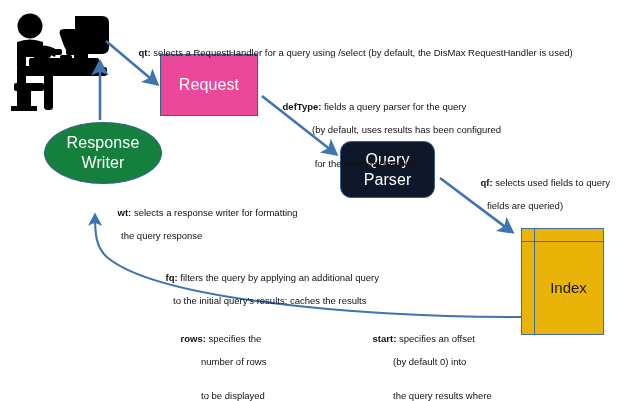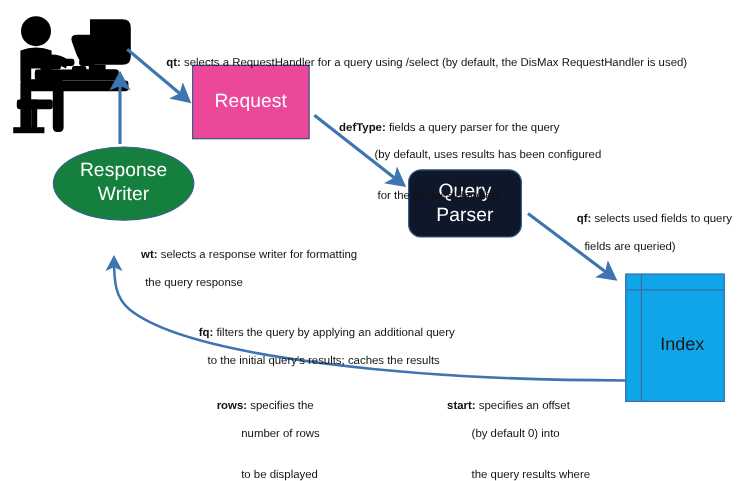--- a/index.html
+++ b/index.html
@@ -58,21 +58,21 @@
   #node-request-handler { left: 160px; top: 54px;  width: 98px;  height: 62px; }
   #node-query-parser    { left: 340px; top: 141px; width: 95px;  height: 57px; }
   #node-response-writer { left: 44px;  top: 122px; width: 118px; height: 62px; }
 
   
   #node-index {
     position: absolute;
     left: 521px; top: 228px;
     width: 83px; height: 107px;
     box-sizing: border-box;
-    background: #0ea5e9;
+    background: #eab308;
     border: 1.4px solid #3F6CA8;
   }
   #node-index .idx-line-h {
     position: absolute;
     left: 0; right: 0; top: 12px;
     height: 1.4px;
     background: #3F6CA8;
   }
   #node-index .idx-line-v {
     position: absolute;

